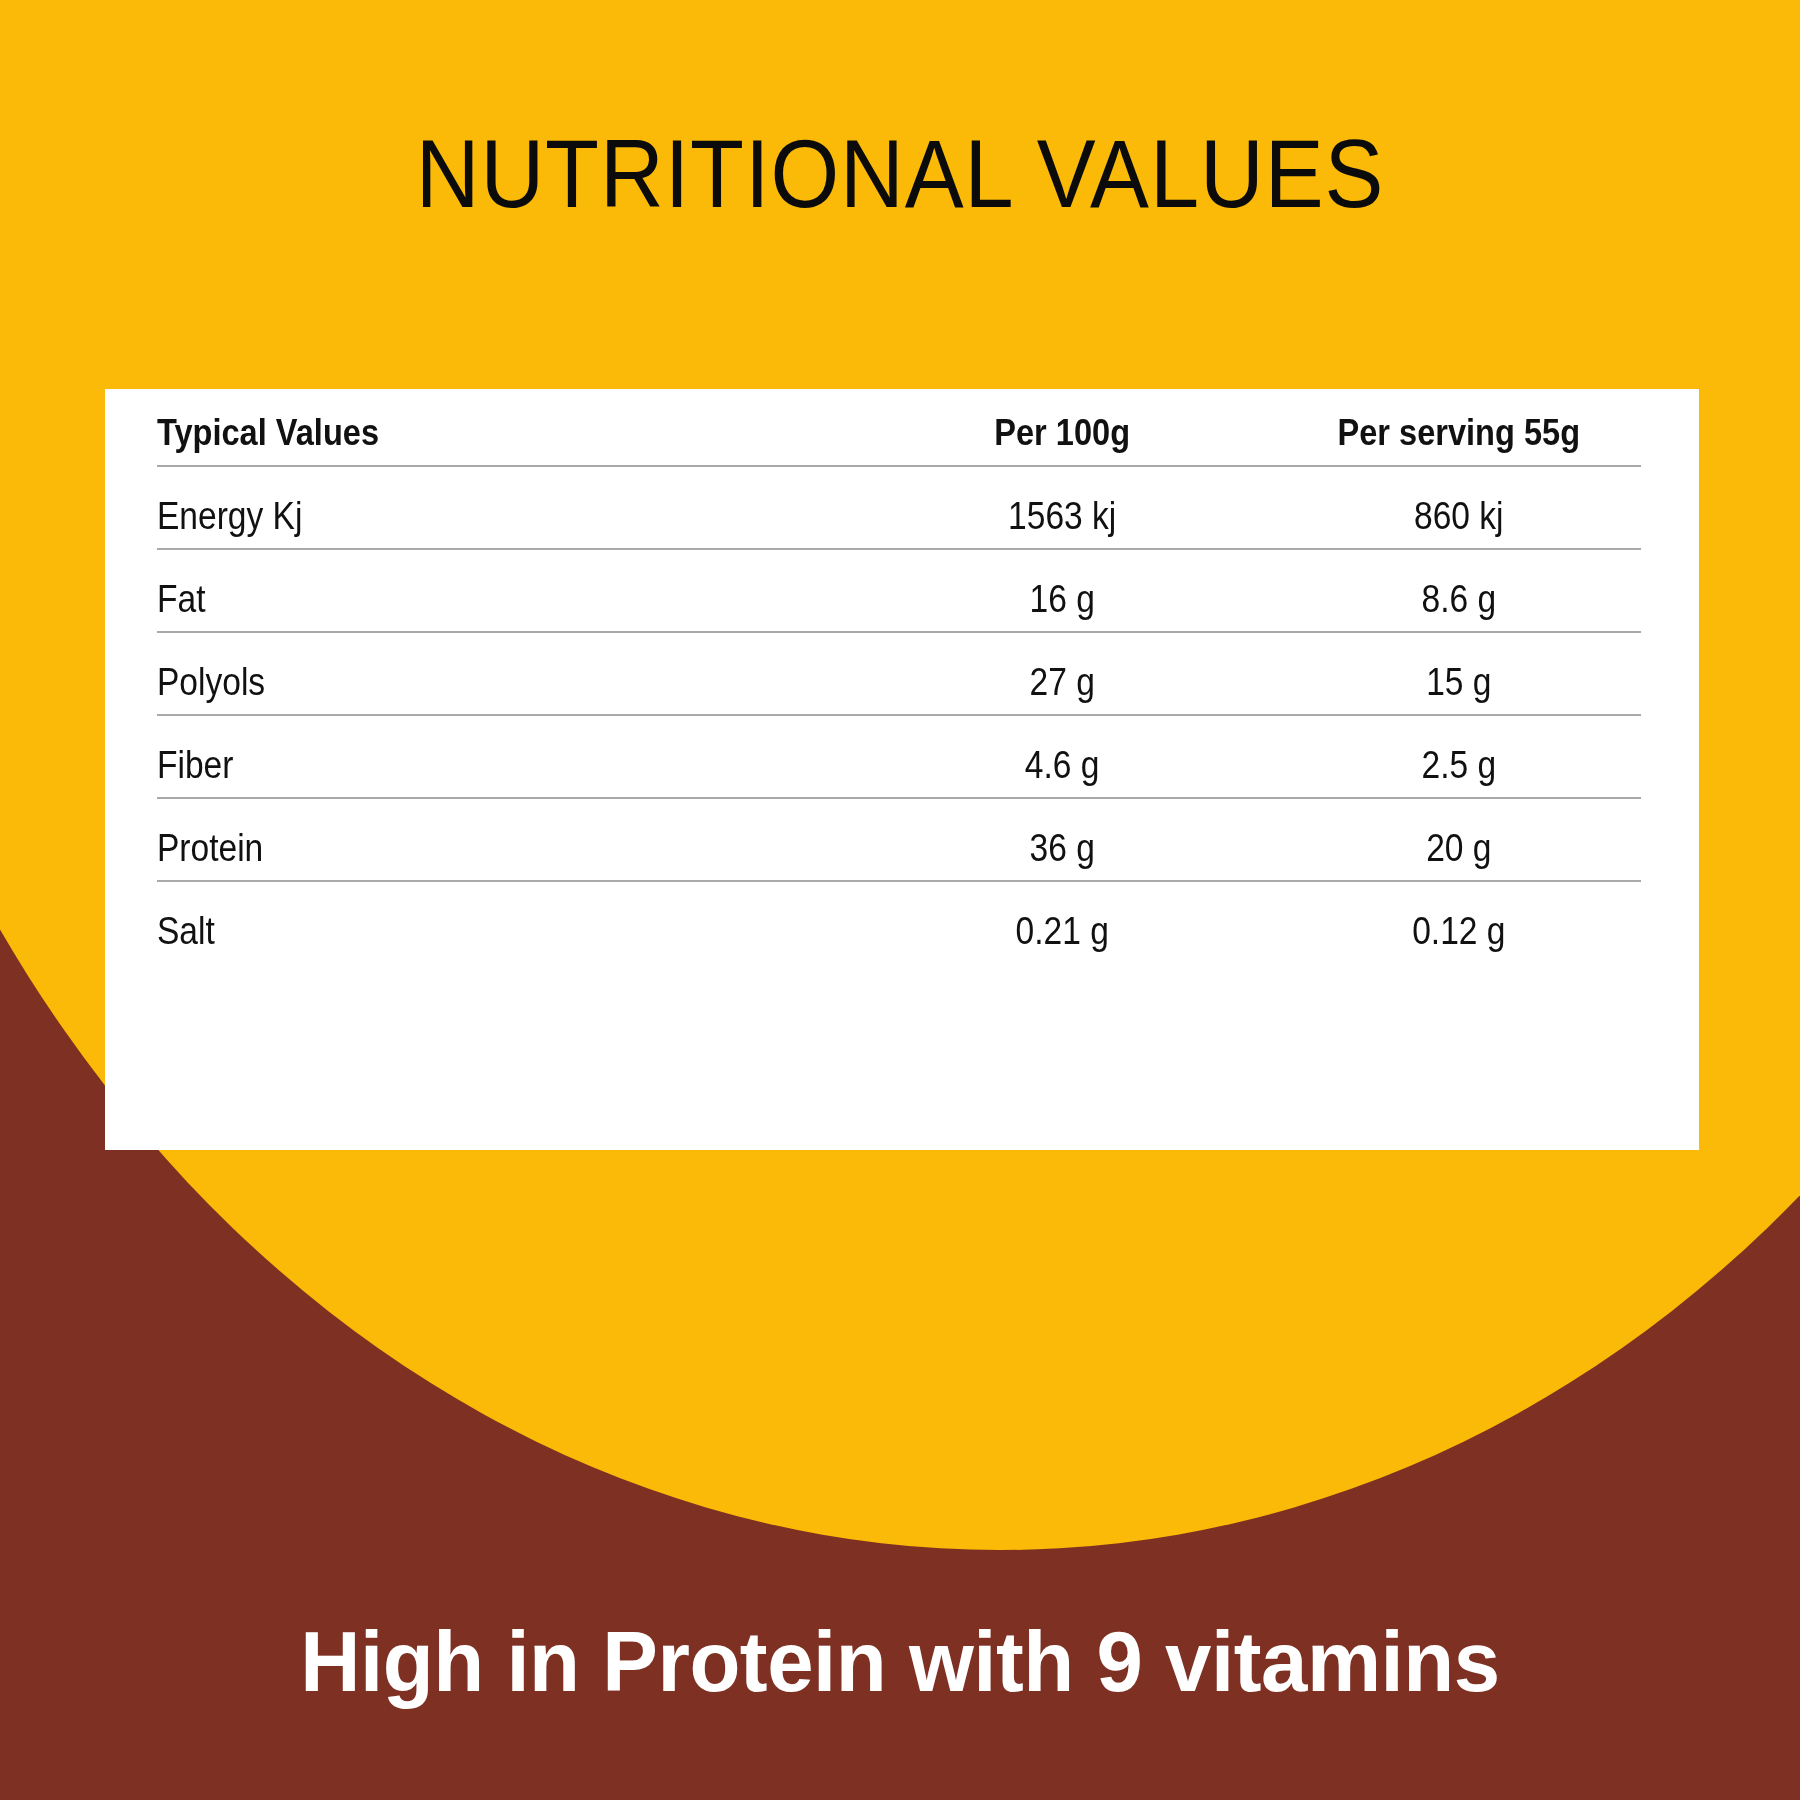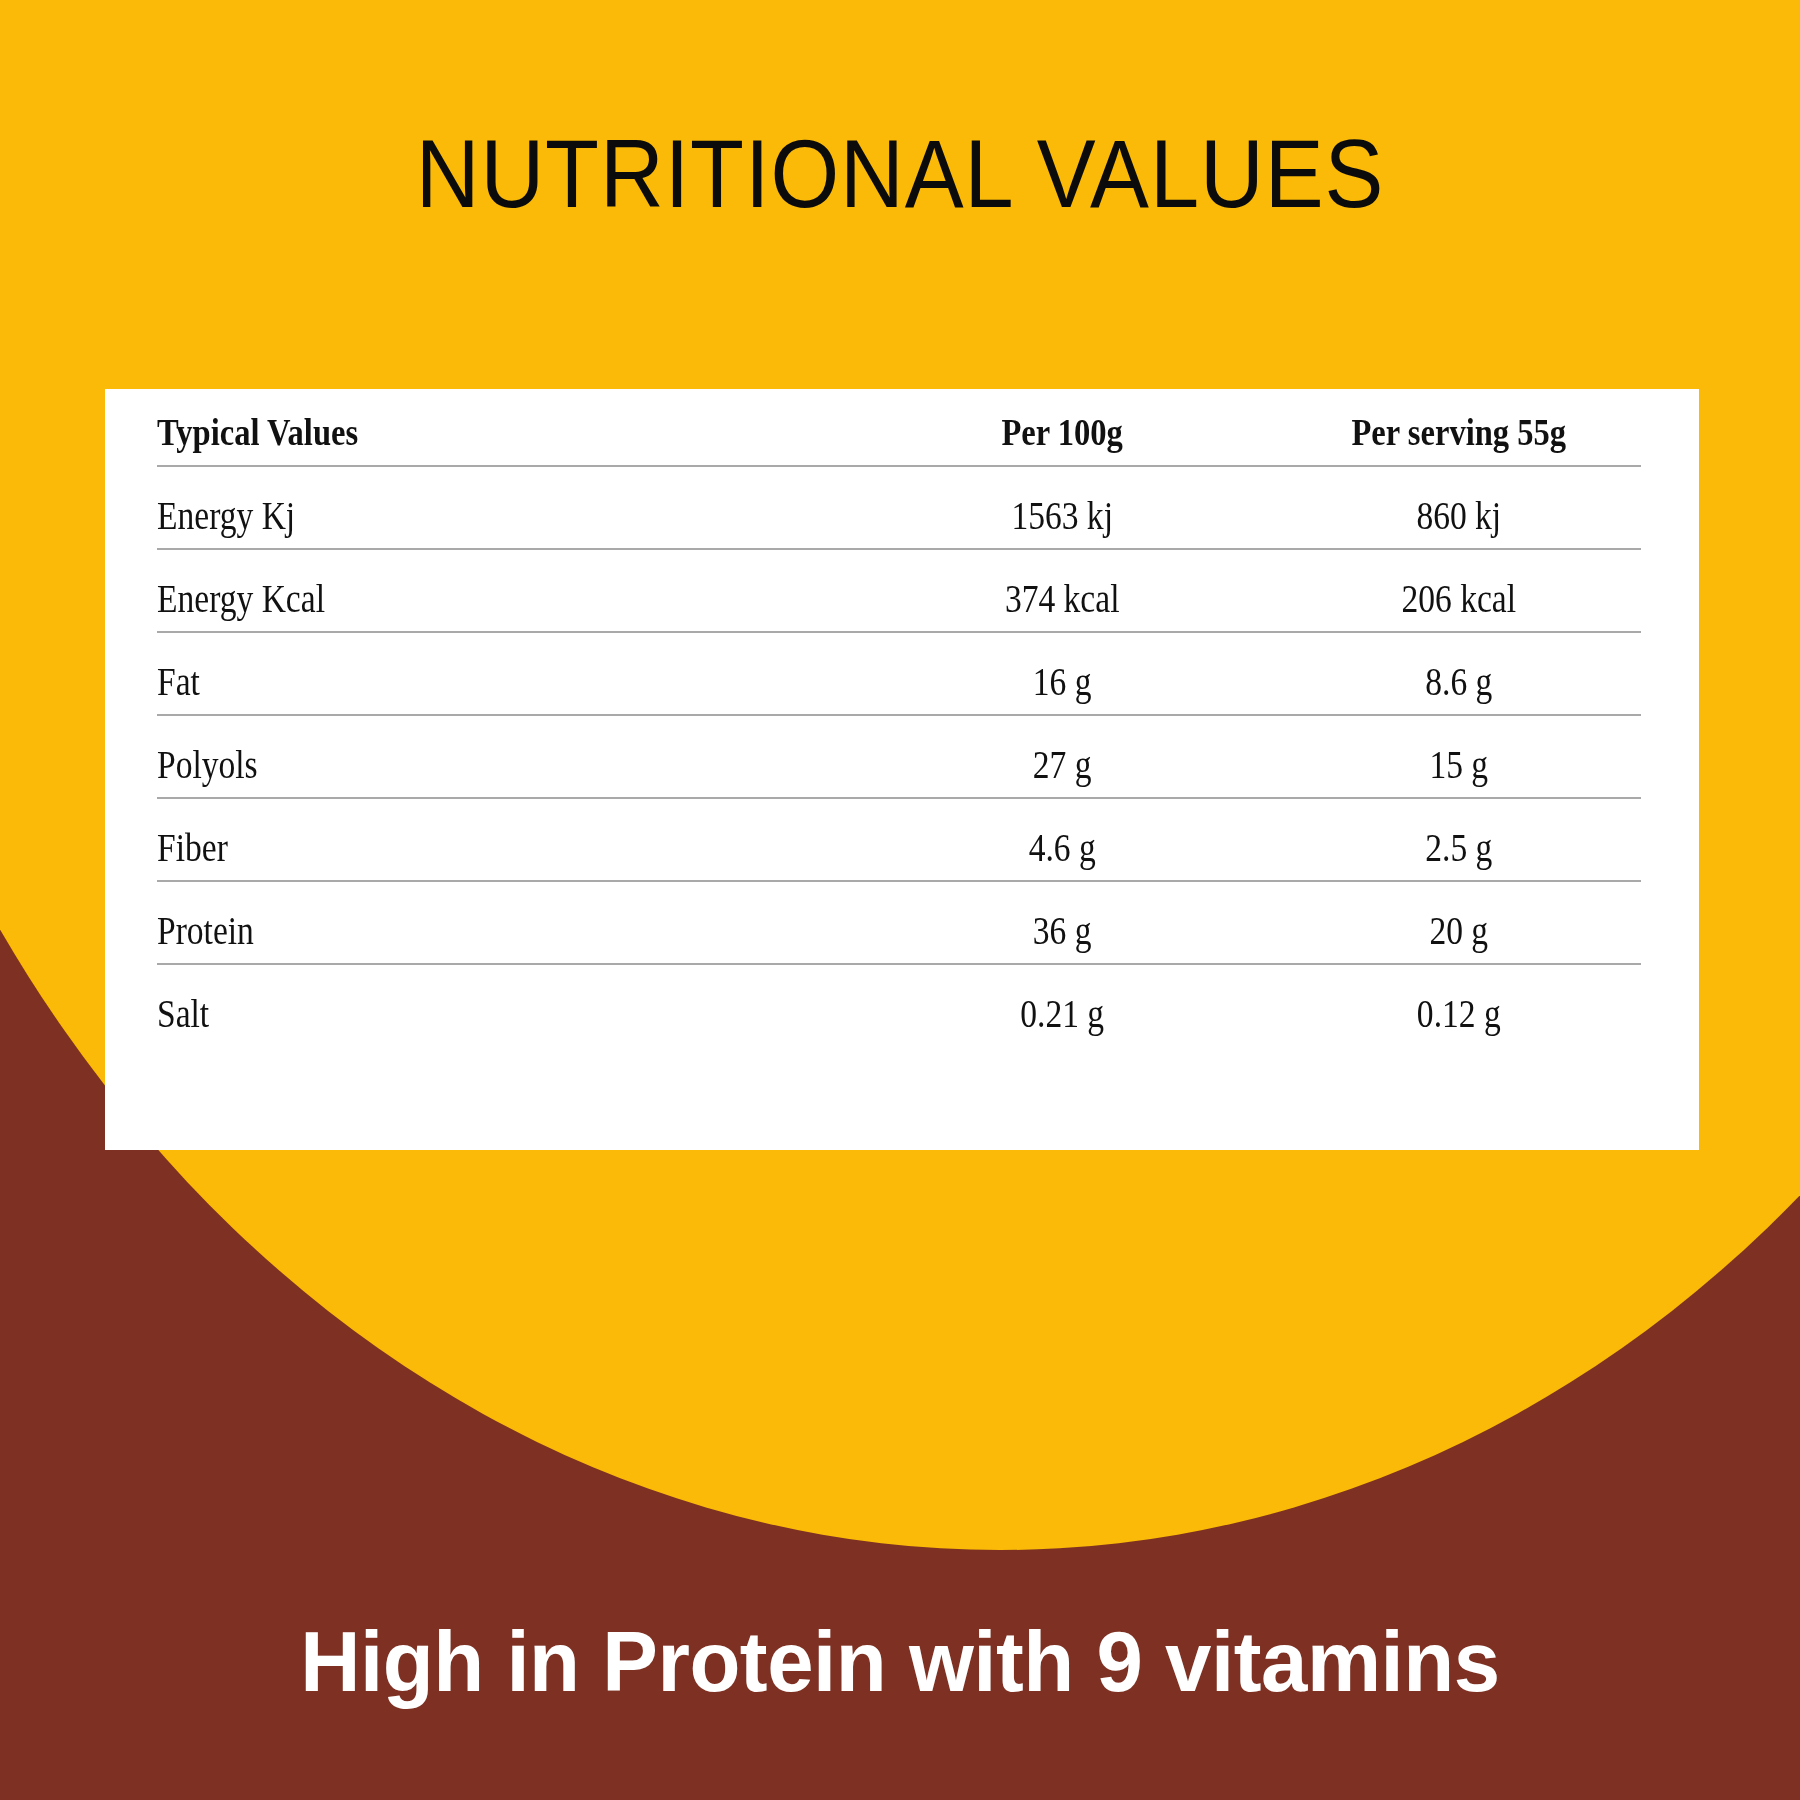--- a/index.html
+++ b/index.html
@@ -65,21 +65,20 @@
   .table {
     position: absolute;
     left: 52px;
     top: 25px;
     width: 1484px;
   }
   table.nutri {
     width: 100%;
     border-collapse: collapse;
     table-layout: fixed;
-    font-family: Liberation Serif, serif;
   }
   table.nutri col.c-label { width: 46.5%; }
   table.nutri col.c-v1    { width: 29.0%; }
   table.nutri col.c-v2    { width: 24.5%; }
 
   table.nutri th, table.nutri td {
     padding: 0;
     border: 0;
     color: #111111;
     font-weight: 400;
@@ -155,25 +154,20 @@
             <th class="th-val">Per serving 55g</th>
           </tr>
         </thead>
         <tbody>
           <tr>
             <td class="cell-label">Energy Kj</td>
             <td class="cell-val">1563 kj</td>
             <td class="cell-val">860 kj</td>
           </tr>
           <tr>
-            <td class="cell-label">Energy Kcal</td>
-            <td class="cell-val">374 kcal</td>
-            <td class="cell-val">206 kcal</td>
-          </tr>
-          <tr>
             <td class="cell-label">Fat</td>
             <td class="cell-val">16 g</td>
             <td class="cell-val">8.6 g</td>
           </tr>
           <tr>
             <td class="cell-label">Polyols</td>
             <td class="cell-val">27 g</td>
             <td class="cell-val">15 g</td>
           </tr>
           <tr>

